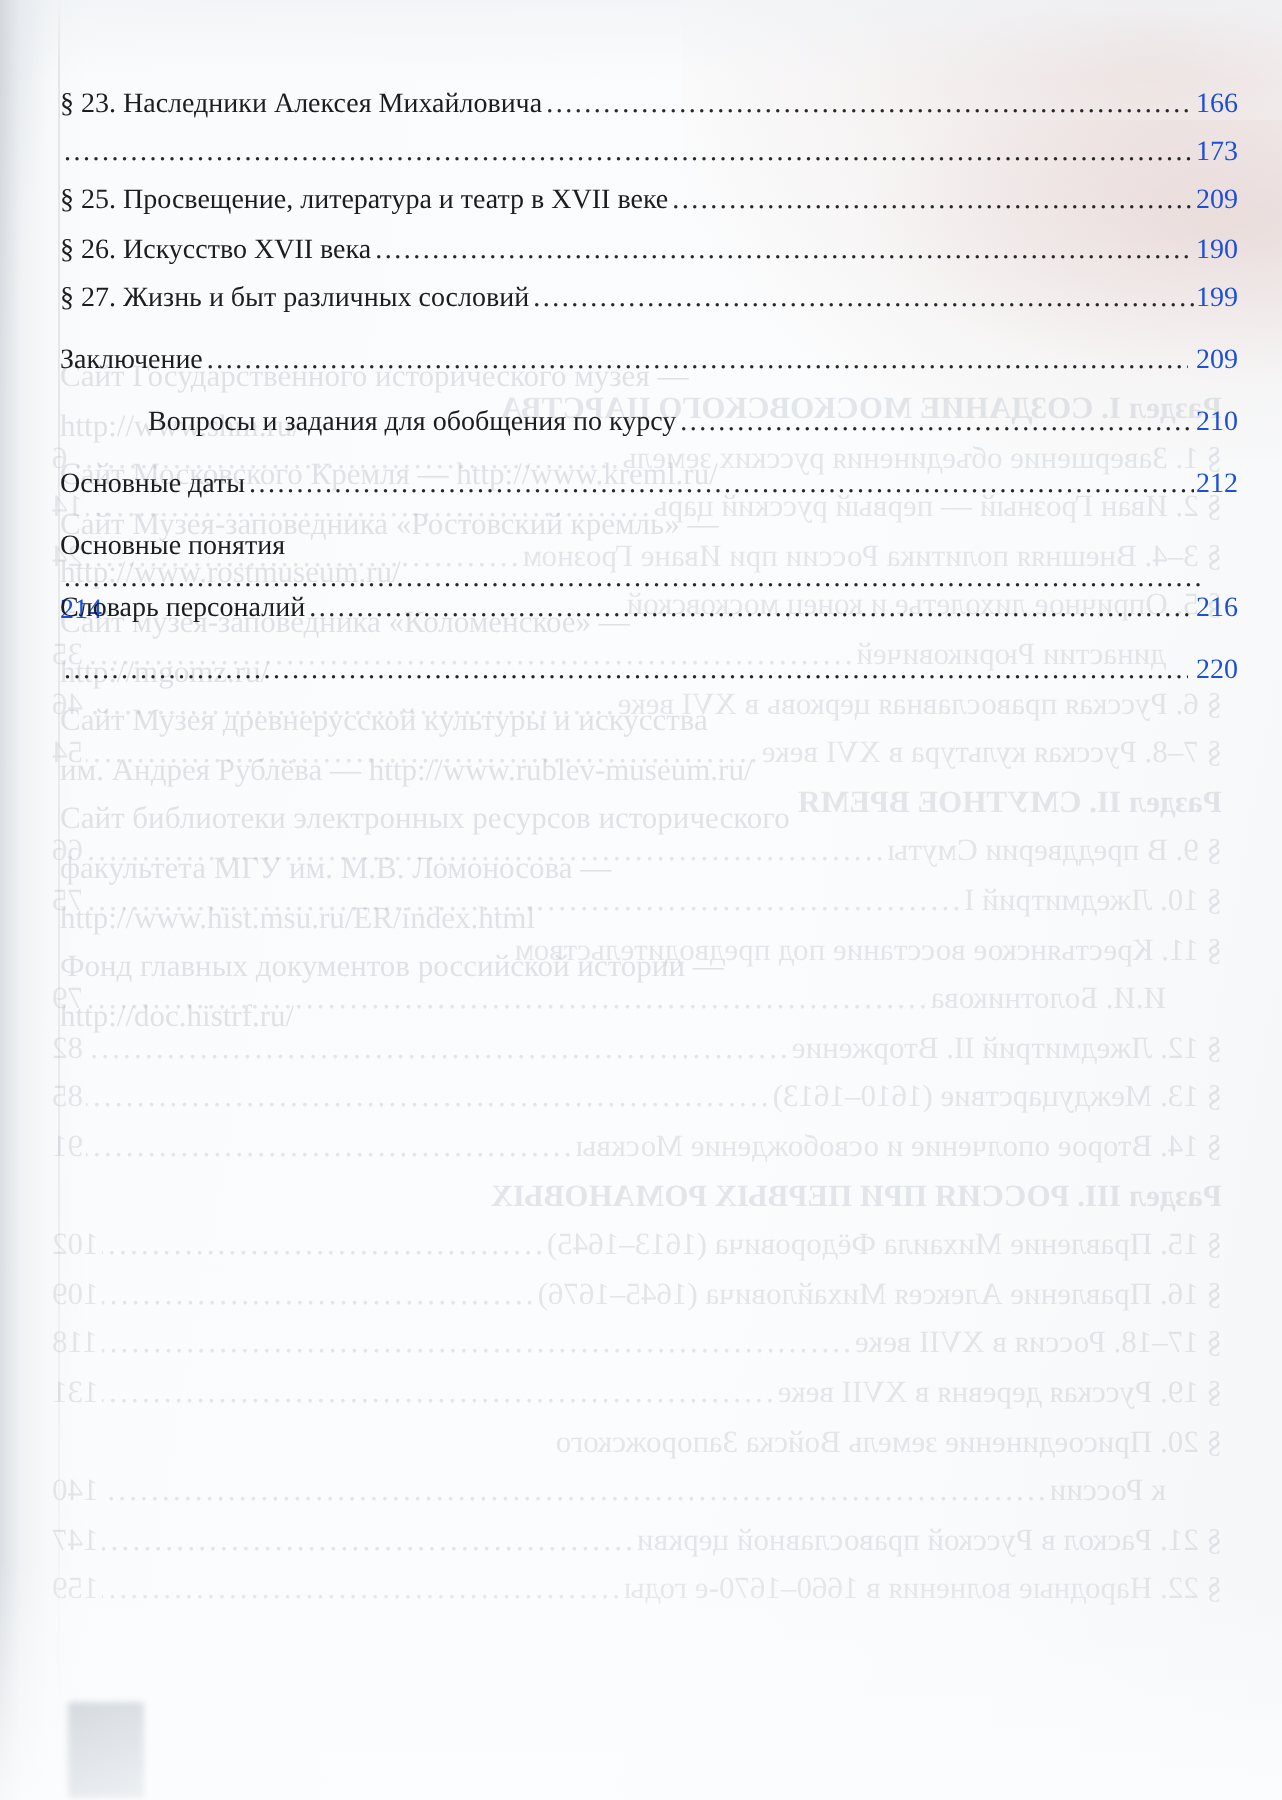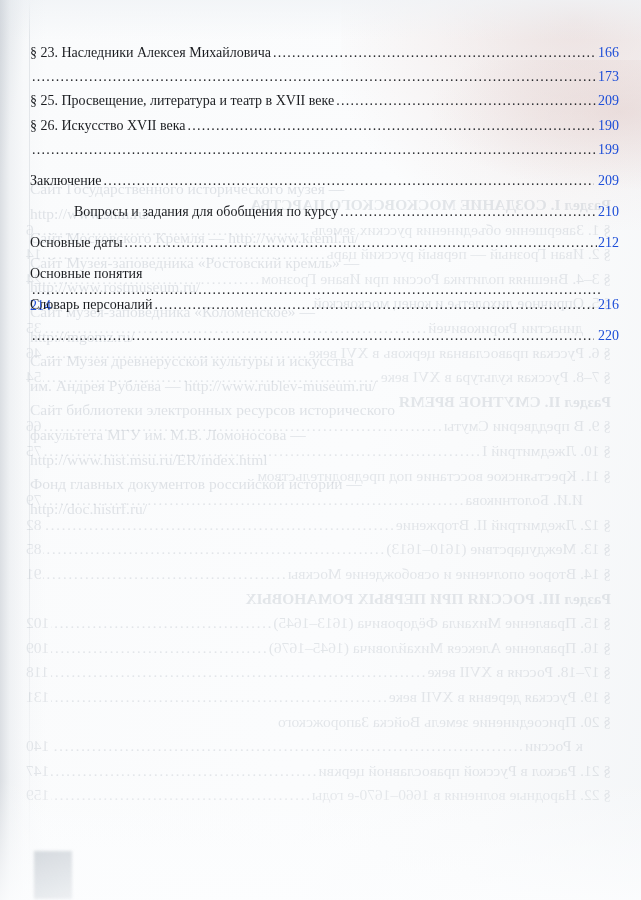--- a/index.html
+++ b/index.html
@@ -343,20 +343,21 @@
         <span class="label">§ 25. Просвещение, литература и театр в XVII веке</span>
         <span class="leader">........................................................................................................................</span>
         <span class="page">209</span>
       </div>
       <div class="toc-row" style="top: 117.6px; font-family: Liberation Serif, serif;">
         <span class="label">§ 26. Искусство XVII века</span>
         <span class="leader">........................................................................................................................</span>
         <span class="page">190</span>
       </div>
       <div class="toc-row" style="top: 141.8px;">
+        <span class="label">§ 27. Жизнь и быт различных сословий</span>
         <span class="leader">........................................................................................................................</span>
         <span class="page">199</span>
       </div>
       <div class="toc-row gapnum" style="top: 173px;">
         <span class="label">Заключение</span>
         <span class="leader">........................................................................................................................</span>
         <span class="page">209</span>
       </div>
       <div class="toc-row" style="top: 203.9px; margin-left: 44px;">
         <span class="label">Вопросы и задания для обобщения по курсу</span>

